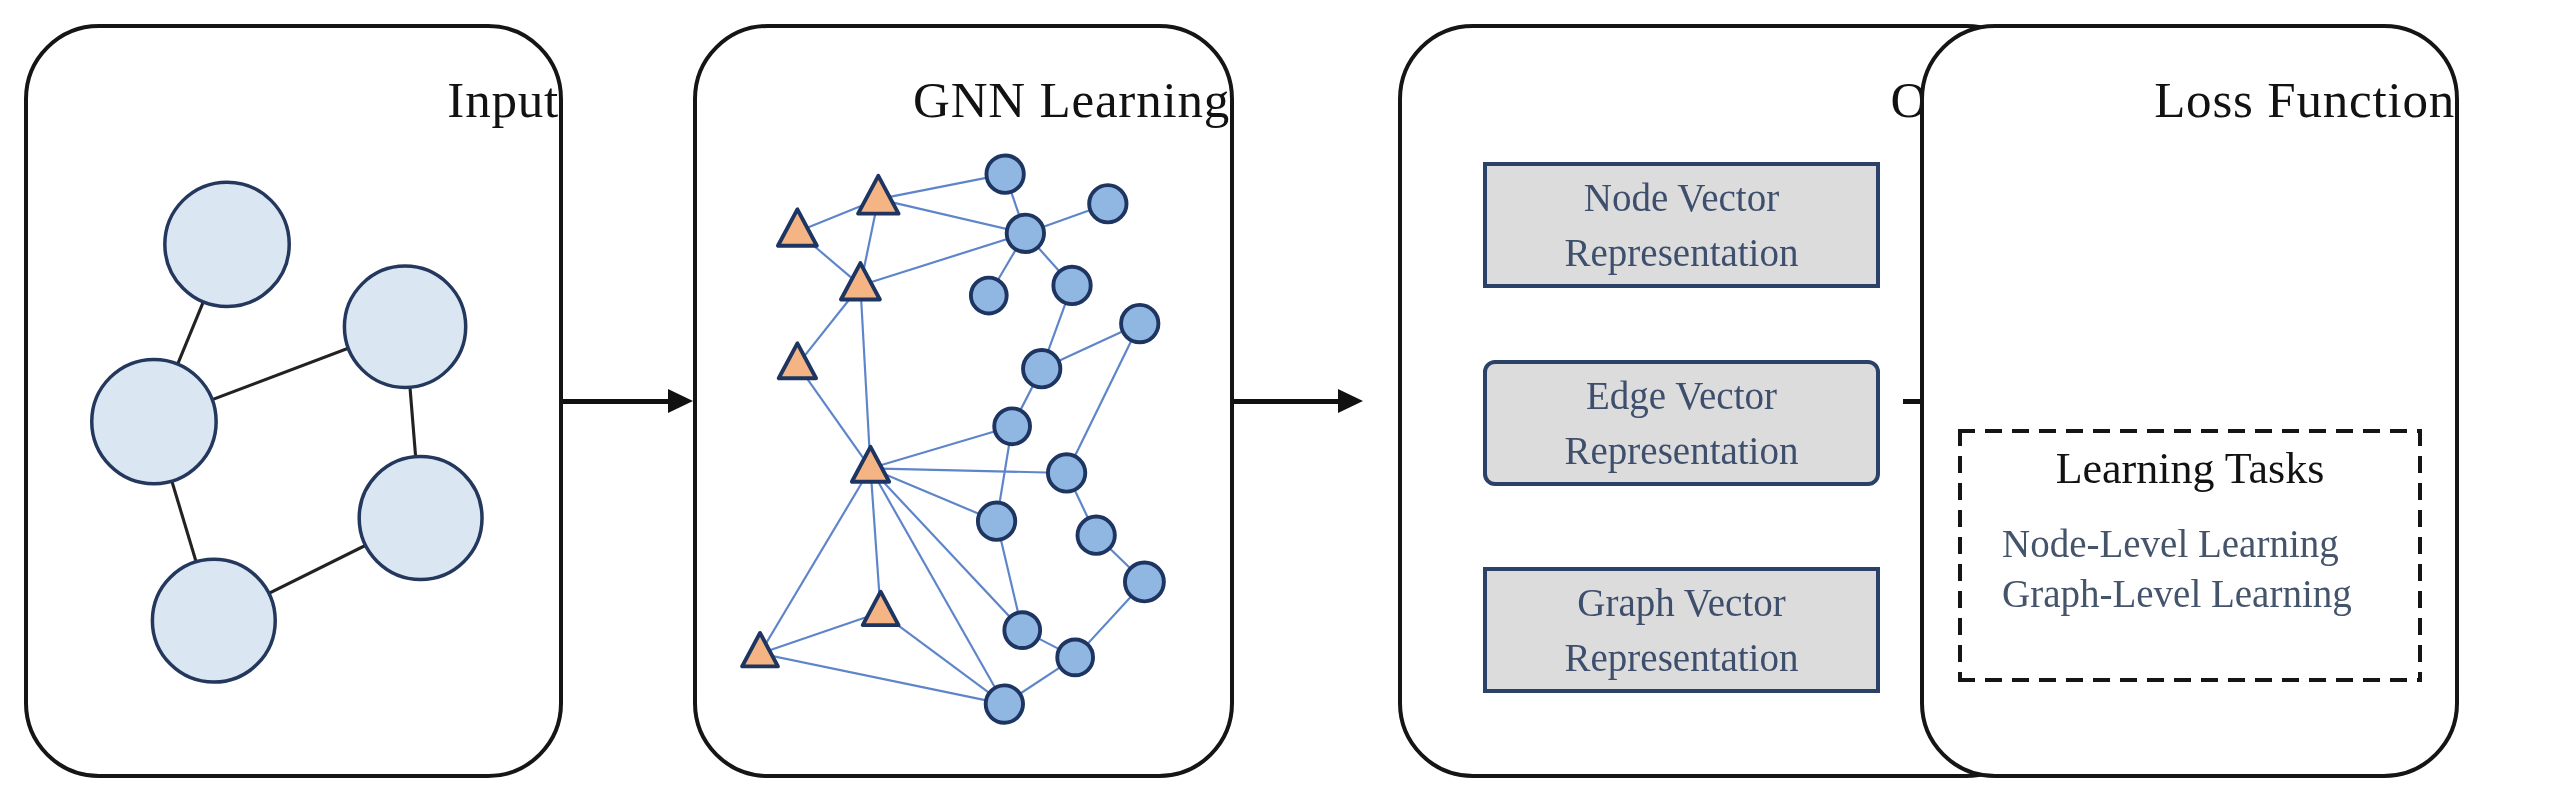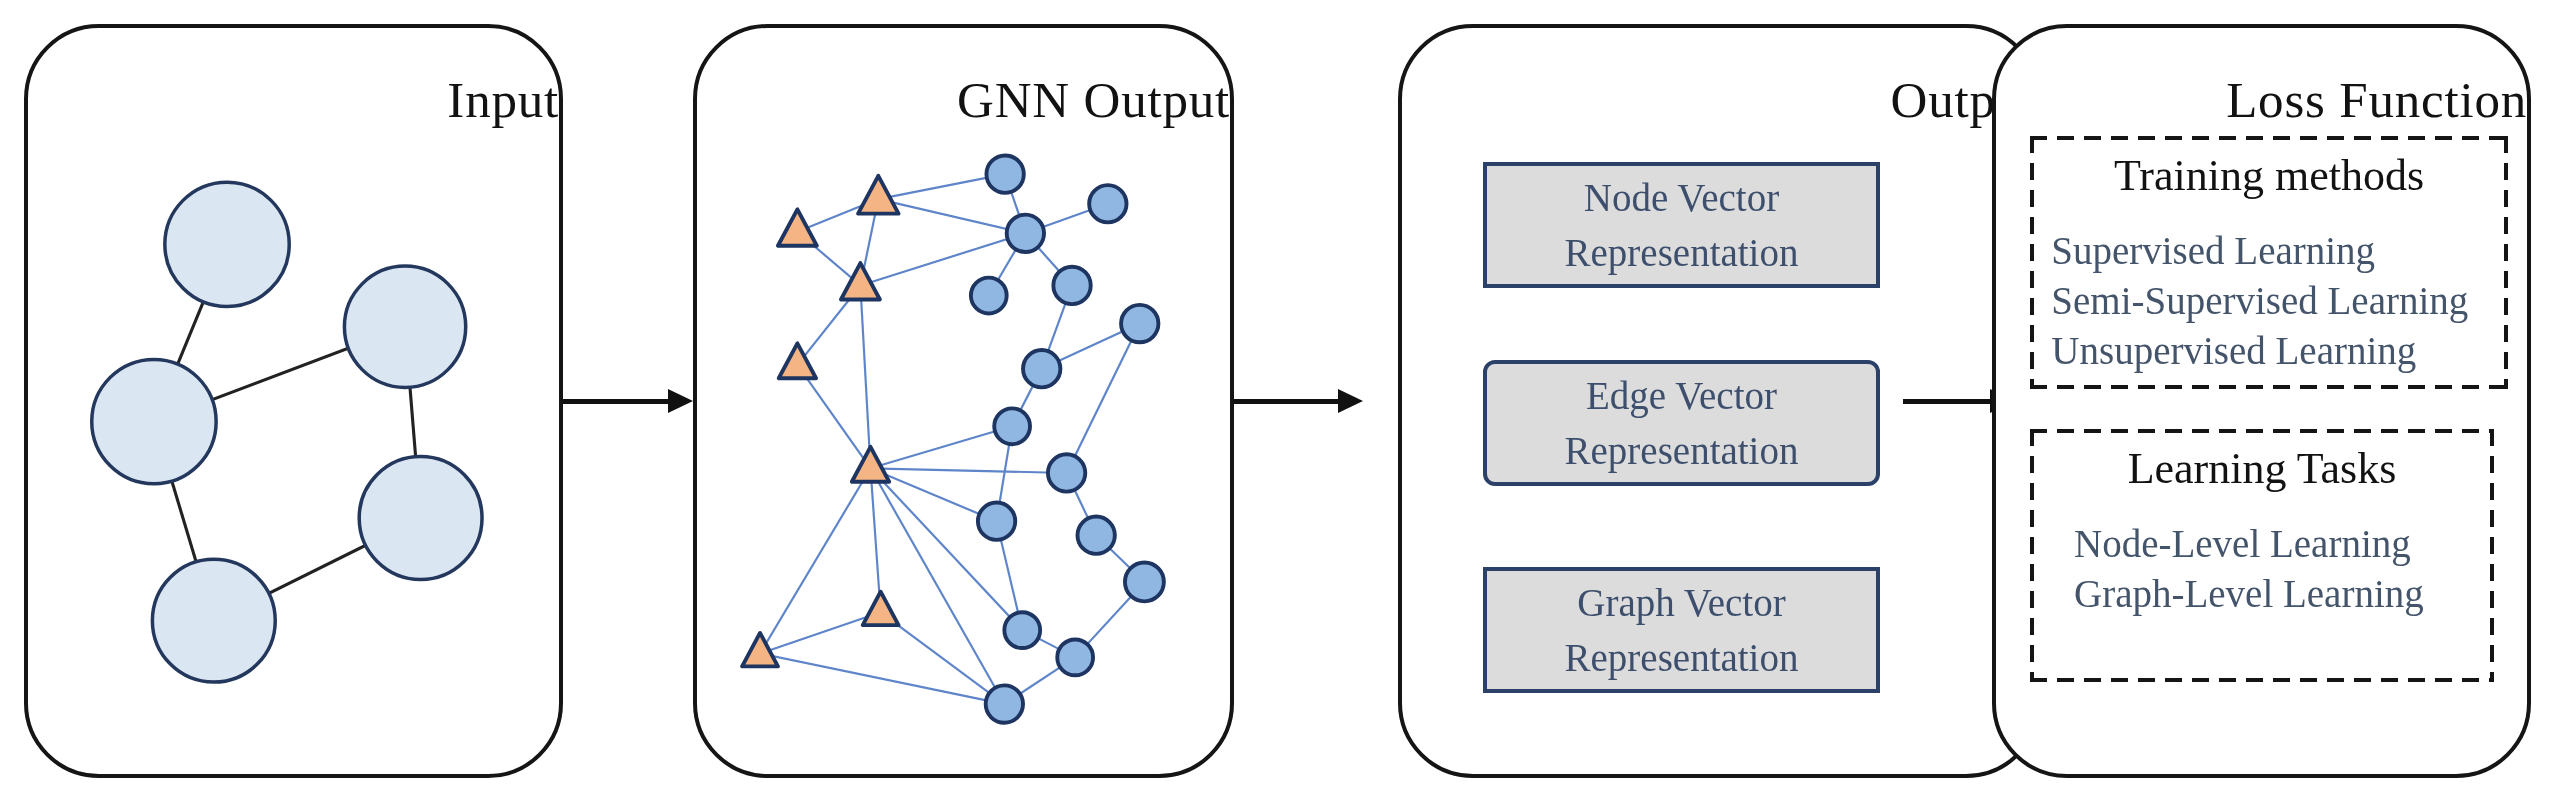--- a/index.html
+++ b/index.html
@@ -71,21 +71,21 @@
         <circle cx="239" cy="760" r="79" fill="#dbe6f3" stroke="#24385e" stroke-width="4.5" stroke-linejoin="round"></circle>
       </svg>
   </section>
 
   <div class="arrow" style="left:563px;width:130px;">
     <div class="arrow-line" style="width:106px;"></div>
     <div class="arrow-head"></div>
   </div>
 
   <section class="panel" style="left:693px;width:541px;">
-    <h2 class="panel-title">GNN Output</h2>
+    <h2 class="panel-title">GNN Learning</h2>
     <svg class="graph" viewBox="0 0 685 955">
         <line x1="233" y1="218" x2="129" y2="260" stroke="#5e85c9" stroke-width="2.8"></line>
         <line x1="233" y1="218" x2="210" y2="329" stroke="#5e85c9" stroke-width="2.8"></line>
         <line x1="233" y1="218" x2="396" y2="186" stroke="#5e85c9" stroke-width="2.8"></line>
         <line x1="233" y1="218" x2="422" y2="262" stroke="#5e85c9" stroke-width="2.8"></line>
         <line x1="129" y1="260" x2="210" y2="329" stroke="#5e85c9" stroke-width="2.8"></line>
         <line x1="210" y1="329" x2="129" y2="431" stroke="#5e85c9" stroke-width="2.8"></line>
         <line x1="210" y1="329" x2="223" y2="564" stroke="#5e85c9" stroke-width="2.8"></line>
         <line x1="210" y1="329" x2="422" y2="262" stroke="#5e85c9" stroke-width="2.8"></line>
         <line x1="129" y1="431" x2="223" y2="564" stroke="#5e85c9" stroke-width="2.8"></line>
@@ -159,35 +159,23 @@
       <span>Graph Vector</span>
       <span>Representation</span>
     </div>
   </section>
 
   <div class="arrow" style="left:1903px;width:112px;">
     <div class="arrow-line" style="width:88px;"></div>
     <div class="arrow-head"></div>
   </div>
 
-  <section class="panel" style="left:1992px;width:539px;">
+  <section class="panel" style="left:1920px;width:539px;">
     <h2 class="panel-title">Loss Function</h2>
 
-    <div class="dashed-box" style="left:34px;top:108px;width:478px;height:253px;">
-      <div class="dash-h dash-top"></div>
-      <div class="dash-h dash-bottom"></div>
-      <div class="dash-v dash-left"></div>
-      <div class="dash-v dash-right"></div>
-      <h3 class="group-title">Training methods</h3>
-      <div class="group-items items-training">
-        <div>Supervised Learning</div>
-        <div>Semi-Supervised Learning</div>
-        <div>Unsupervised Learning</div>
-      </div>
-    </div>
 
     <div class="dashed-box" style="left:34px;top:401px;width:464px;height:253px;">
       <div class="dash-h dash-top"></div>
       <div class="dash-h dash-bottom"></div>
       <div class="dash-v dash-left"></div>
       <div class="dash-v dash-right"></div>
       <h3 class="group-title">Learning Tasks</h3>
       <div class="group-items items-tasks">
         <div>Node-Level Learning</div>
         <div>Graph-Level Learning</div>

